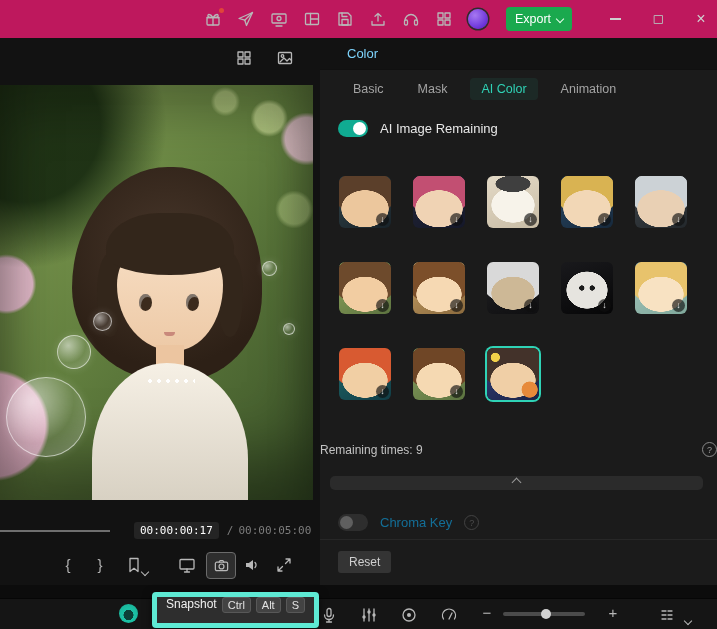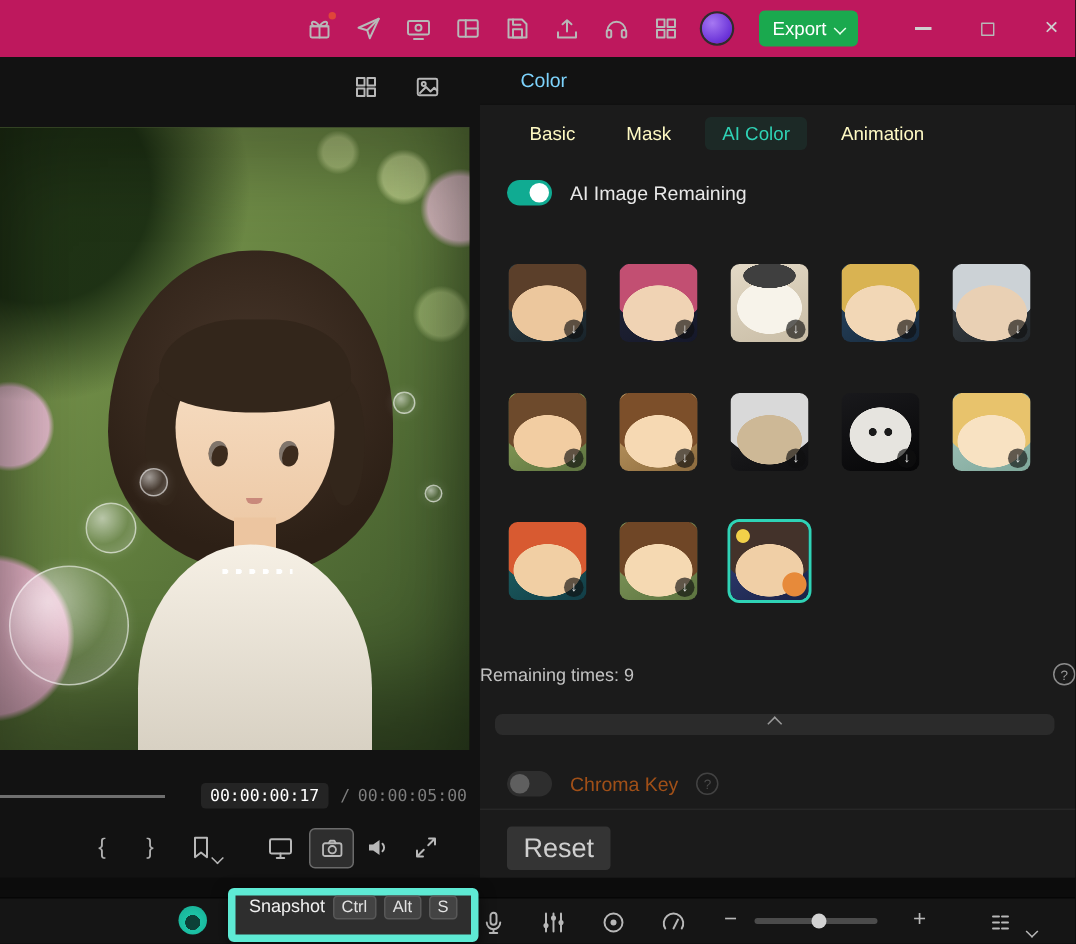--- a/index.html
+++ b/index.html
@@ -92,49 +92,49 @@
          border-radius:4px;display:flex;align-items:center;justify-content:center}
   .t-cam svg{width:17px;height:17px}
   .t-spk{left:243px}.t-full{left:275px}
 
   
   .props{position:absolute;left:320px;top:38px;width:397px;height:547px;background:#1b1b1b}
   .tabs{height:31px;background:#121212;display:flex;padding-left:10px;border-bottom:1px solid #101010}
   .tab{padding:0 17px;line-height:31px;color:#7dd3fc;font-size:13px;border-radius:6px 6px 0 0;cursor:pointer}
   .tab.selected{background:#1b1b1b;color:#fff}
   .subtabs{height:37px;display:flex;align-items:center;padding-left:22px;gap:12px}
-  .stab{color:#fef9c3;font-size:12.5px;padding:4px 11px;border-radius:4px;cursor:pointer}
+  .stab{color:#a3a3a3;font-size:12.5px;padding:4px 11px;border-radius:4px;cursor:pointer}
   .stab.selected{color:#2fd3b6;background:rgba(47,211,182,.08)}
   .toggle-row{display:flex;align-items:center;gap:12px;padding-left:18px;margin-top:10px;height:22px}
   .switch{width:30px;height:17px;border-radius:9px;position:relative;display:inline-block;cursor:pointer}
   .switch .knob{position:absolute;top:2px;width:13px;height:13px;border-radius:50%;background:#fff}
   .switch.on{background:#10ab92}.switch.on .knob{right:2px}
   .switch.off{background:#3c3c3c}.switch.off .knob{left:2px;background:#8d8d8d}
   .lbl{color:#e8e8e8;font-size:13px}
-  .lbl.dim{color:#f97316}
+  .lbl.dim{color:#0ea5e9}
 
   .thumb-grid{position:absolute;left:19px;top:138px}
   .trow{display:flex;gap:22px;margin-bottom:34px}
   .thumb{position:relative;width:52px;height:52px;border-radius:6px;cursor:pointer;overflow:hidden}
   .thumb.selected{overflow:visible;box-shadow:0 0 0 2px #2fd3b6;border-radius:6px}
   .dl{position:absolute;right:2px;bottom:2px;width:13px;height:13px;border-radius:50%;
       background:rgba(15,15,15,.65);color:#eee;font-size:9px;line-height:13px;text-align:center}
 
   .remaining{position:absolute;left:0;top:404px;width:100%;display:flex;justify-content:space-between;
              align-items:center;gap:6px;color:#c2c2c2;font-size:12px}
   .qmark{width:13px;height:13px;border:1px solid #8a8a8a;border-radius:50%;color:#9a9a9a;font-size:9px;
          display:inline-flex;align-items:center;justify-content:center;cursor:pointer}
   .qmark.dim{border-color:#5d5d5d;color:#6a6a6a}
 
   .collapse-bar{position:absolute;left:10px;right:14px;top:438px;height:14px;background:#2b2b2b;
                 border-radius:5px;display:flex;align-items:flex-start;justify-content:center;cursor:pointer}
   .chroma-row{position:absolute;left:18px;top:476px;display:flex;align-items:center;gap:12px;opacity:.6}
   .reset-row{position:absolute;left:0;right:0;bottom:0;height:45px;background:#1b1b1b;border-top:1px solid #272727}
   .reset{position:absolute;left:18px;top:11px;background:#343434;border:none;border-radius:3px;
-         color:#cfcfcf;font-size:18px;font-family:inherit;padding:4px 11px;cursor:pointer}
+         color:#cfcfcf;font-size:12px;font-family:inherit;padding:4px 11px;cursor:pointer}
 
   
   .bottombar{position:absolute;left:0;top:598px;width:717px;height:31px;background:#151515;border-top:1px solid #060606}
   .bottombar>span,.bottombar>div{position:absolute;top:7px;cursor:pointer}
   .bb{width:18px;height:18px}
   .logo{left:119px;top:5px !important;width:19px;height:19px;border-radius:50%;
         background:radial-gradient(circle at 50% 58%,#0c4038 0 34%,#1cc3a6 35%,#18ac93)}
   .bb1{left:159px}.bb2{left:199px}.bb3{left:239px}.bb4{left:279px}
   .bb-mic{left:320px}.bb-mix{left:360px}.bb-rec{left:400px}.bb-spd{left:440px}
   .bb-minus{left:480px;top:5px !important;font-size:15px;color:#b8b8b8;width:14px;text-align:center;line-height:18px}

